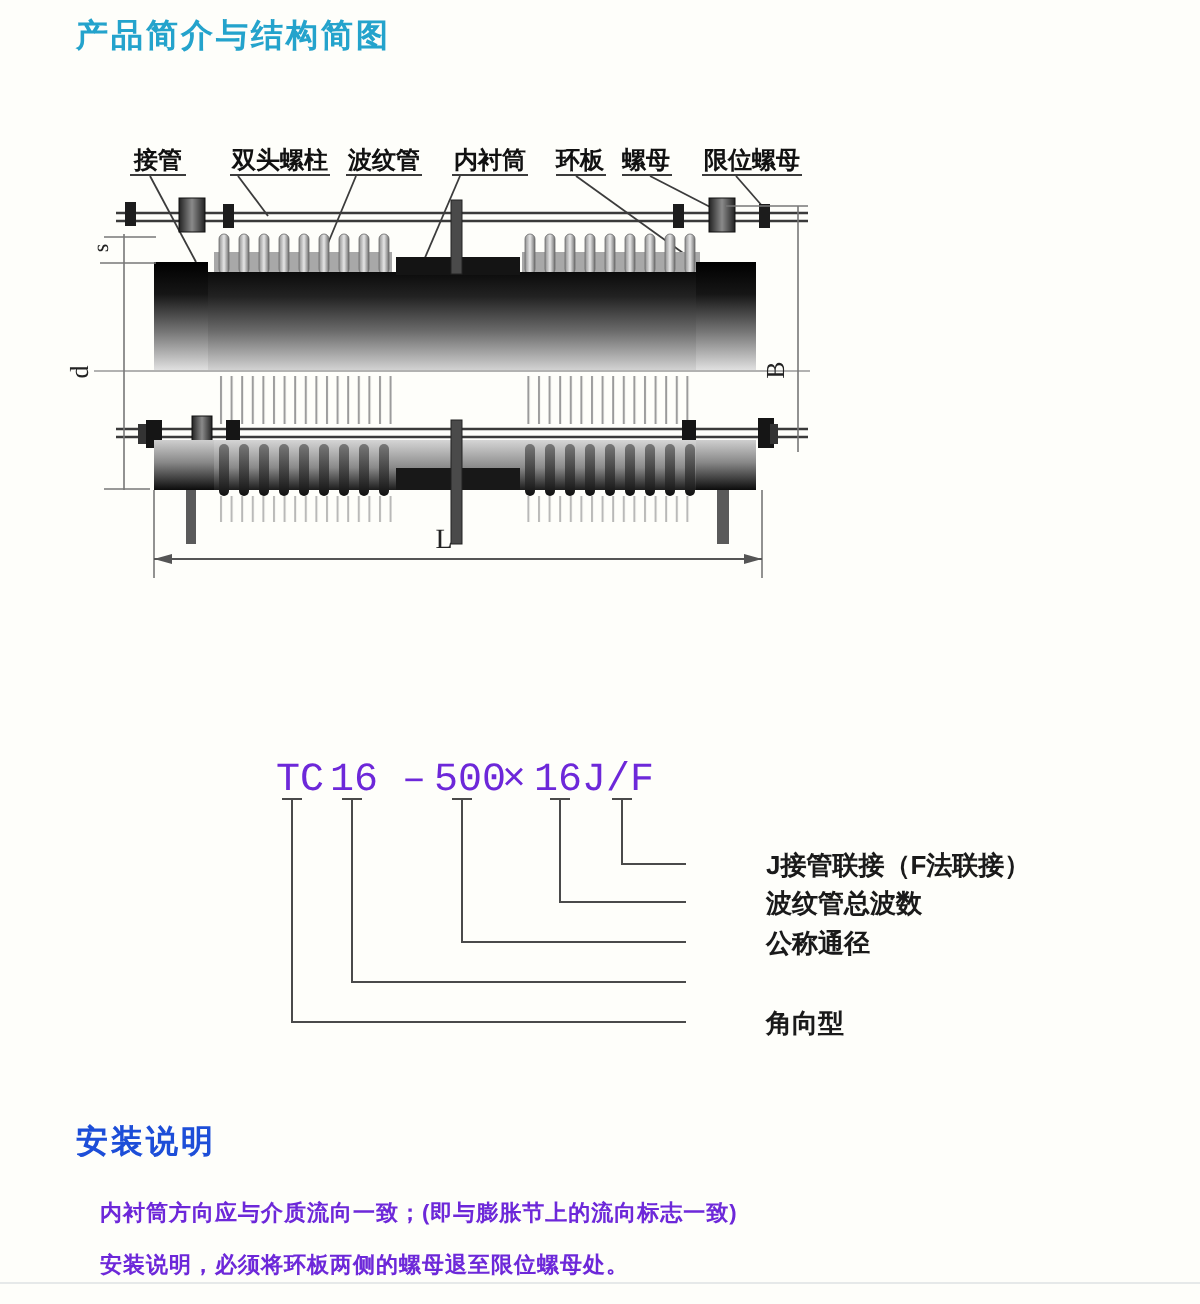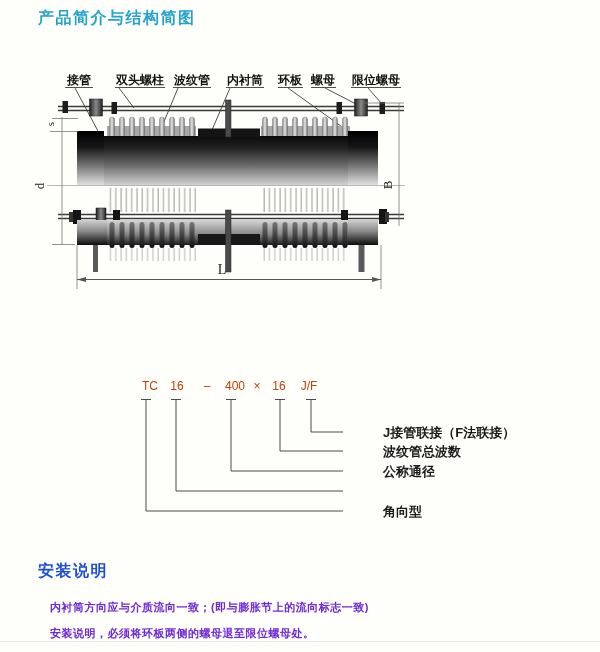--- a/index.html
+++ b/index.html
@@ -14,22 +14,22 @@
     position:absolute;left:38px;
     font-size:16px;font-weight:bold;letter-spacing:1.5px;
     color:#24a3cc;
   }
   #h-intro{top:8px;}
   #h-code{top:343px;}
   #h-install{top:561px;}
   #diagram-svg{position:absolute;left:30px;top:60px;}
   .code-part{
     position:absolute;top:379px;transform:translateX(-50%);
-    font-family:Liberation Sans, sans-serif;
-    font-size:12px;color:#c2410c;white-space:nowrap;
+    font-family:Liberation Mono, monospace;
+    font-size:20px;color:#6d28d9;white-space:nowrap;
   }
   #callout-svg{position:absolute;left:130px;top:395px;}
   .callout-label{
     position:absolute;left:347px;
     font-size:13px;font-weight:bold;color:#1a1a1a;white-space:nowrap;margin-left:36px;
   }
   .install-text{
     position:absolute;left:50px;top:595px;width:500px;
     font-size:11px;font-weight:bold;color:#6d28d9;
     line-height:25.5px;letter-spacing:0.5px;
@@ -230,21 +230,21 @@
     <text class="dim-lbl" font-size="11" text-anchor="middle" transform="rotate(-90 24 64)" x="24" y="64">s</text>
     <text class="dim-lbl" font-size="13" text-anchor="middle" transform="rotate(-90 14 126)" x="14" y="126">d</text>
     <text class="dim-lbl" font-size="13" text-anchor="middle" transform="rotate(-90 362 125)" x="362" y="125">B</text>
     <text class="dim-lbl" font-size="14" text-anchor="middle" x="192" y="214">L</text>
   </svg>
 
 
   <span class="code-part" style="left:150px">TC</span>
   <span class="code-part" style="left:177px">16</span>
   <span class="code-part" style="left:207px">–</span>
-  <span class="code-part" style="left:235px">400</span>
+  <span class="code-part" style="left:235px">500</span>
   <span class="code-part" style="left:257px">×</span>
   <span class="code-part" style="left:279px">16</span>
   <span class="code-part" style="left:309px">J/F</span>
 
   <svg id="callout-svg" width="270" height="125" viewBox="0 0 270 125">
     <g stroke="#4a4a4a" stroke-width="1" fill="none">
       <line x1="11" y1="4.5" x2="21" y2="4.5"></line>   
         <polyline points="16,5 16,116 213,116"></polyline>
       <line x1="41" y1="4.5" x2="51" y2="4.5"></line>   
         <polyline points="46,5 46,96 213,96"></polyline>

